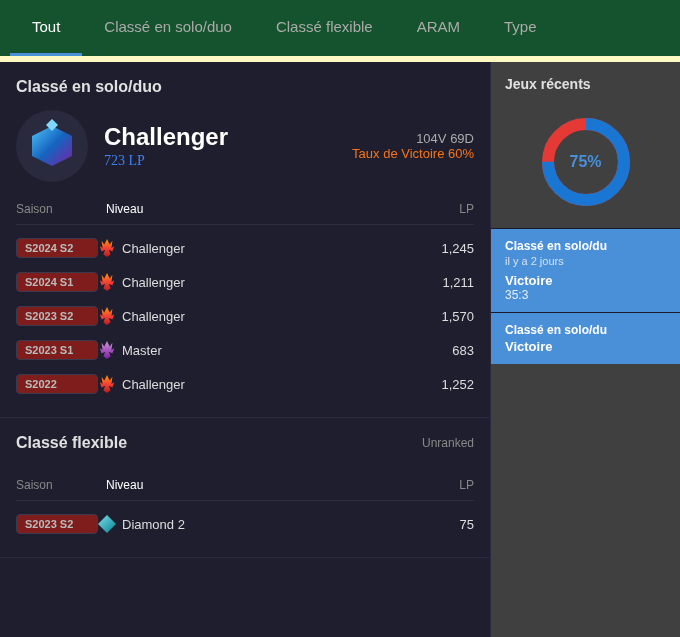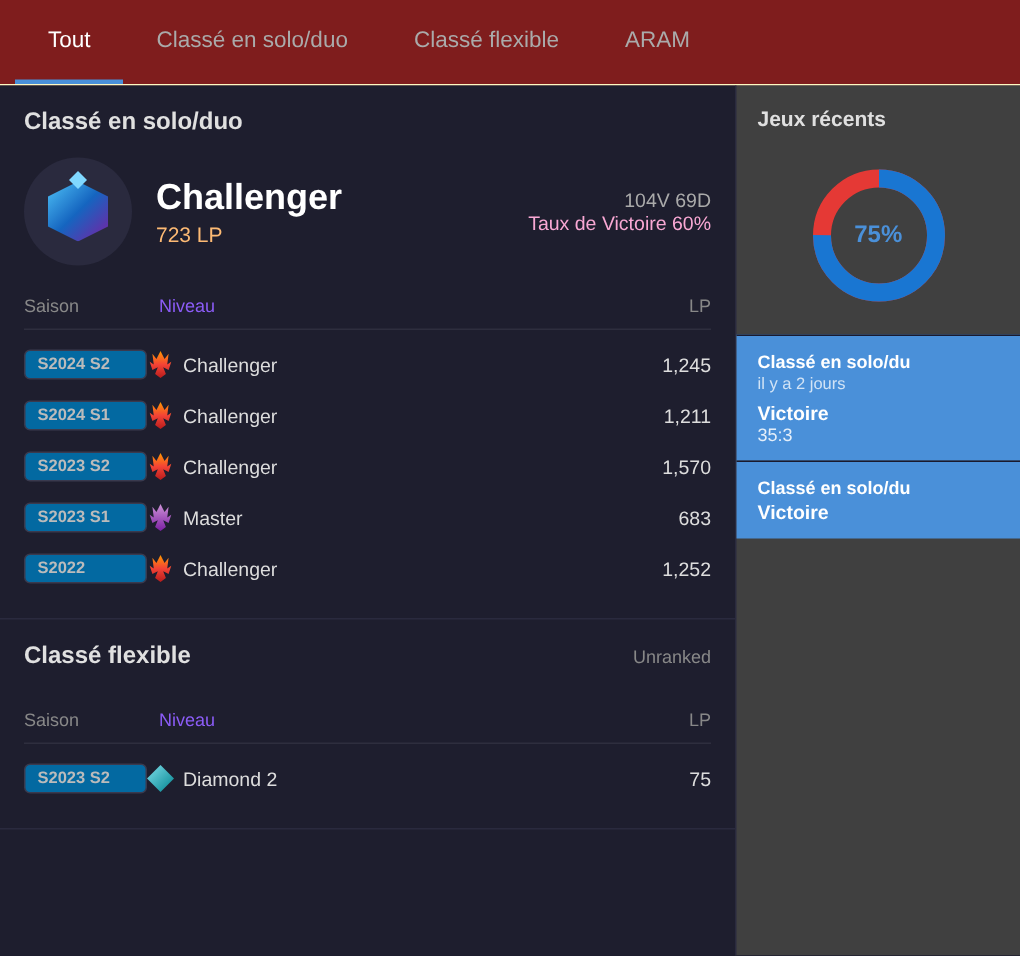--- a/index.html
+++ b/index.html
@@ -8,22 +8,22 @@
       height: 637px;
       background: #1a1a2e;
       font-family: 'Segoe UI', Arial, sans-serif;
       color: #ccc;
       overflow: hidden;
     }
 
     
     .tab-bar {
       display: flex;
-      background: #7f1d1d;
-      border-bottom: 1px solid #fef9c3;
+      background: #14532d;
+      border-bottom: 6px solid #fef9c3;
       padding: 0 10px;
     }
     .tab-item {
       padding: 18px 22px;
       font-size: 15px;
       color: #aaa;
       cursor: pointer;
       white-space: nowrap;
       border-bottom: 3px solid transparent;
       font-weight: 500;
@@ -109,58 +109,59 @@
     .rank-info {
       flex: 1;
     }
     .rank-name {
       font-size: 24px;
       font-weight: 700;
       color: #fff;
     }
     .rank-lp {
       font-size: 14px;
-      color: #fdba74;
+      color: #3b82f6;
       margin-top: 2px;
+      font-family: Liberation Serif, serif;
     }
     .rank-record {
       text-align: right;
     }
     .rank-wl {
       font-size: 13px;
       color: #aaa;
     }
     .rank-winrate {
       font-size: 13px;
-      color: #f9a8d4;
+      color: #f97316;
       margin-top: 0;
     }
 
     
     .season-table {
       width: 100%;
       margin-top: 8px;
     }
     .season-table-header {
       display: flex;
       padding: 4px 0 8px;
       border-bottom: 1px solid #2e2e3e;
       margin-bottom: 6px;
     }
     .col-season { width: 90px; font-size: 12px; color: #888; }
-    .col-niveau { flex: 1; font-size: 12px; color: #8b5cf6; }
+    .col-niveau { flex: 1; font-size: 12px; color: #ffffff; }
     .col-lp { width: 60px; text-align: right; font-size: 12px; color: #888; }
 
     .season-row {
       display: flex;
       align-items: center;
       padding: 7px 0;
     }
     .season-badge {
-      background: #0369a1;
+      background: #7f1d1d;
       border: 1px solid #3a3a4e;
       border-radius: 4px;
       padding: 3px 8px;
       font-size: 11px;
       color: #bbb;
       font-weight: 600;
       width: 82px;
     }
     .season-tier {
       flex: 1;
@@ -289,20 +290,21 @@
     }
   </style>
 </head>
 <body>
 
 <div class="tab-bar">
   <div class="tab-item active">Tout</div>
   <div class="tab-item">Classé en solo/duo</div>
   <div class="tab-item">Classé flexible</div>
   <div class="tab-item">ARAM</div>
+  <div class="tab-item">Type</div>
 </div>
 
 <div class="main-layout">
 
   <div class="left-panel">
 
     <div class="section">
       <div class="section-title">Classé en solo/duo</div>
 
       <div class="rank-card">

